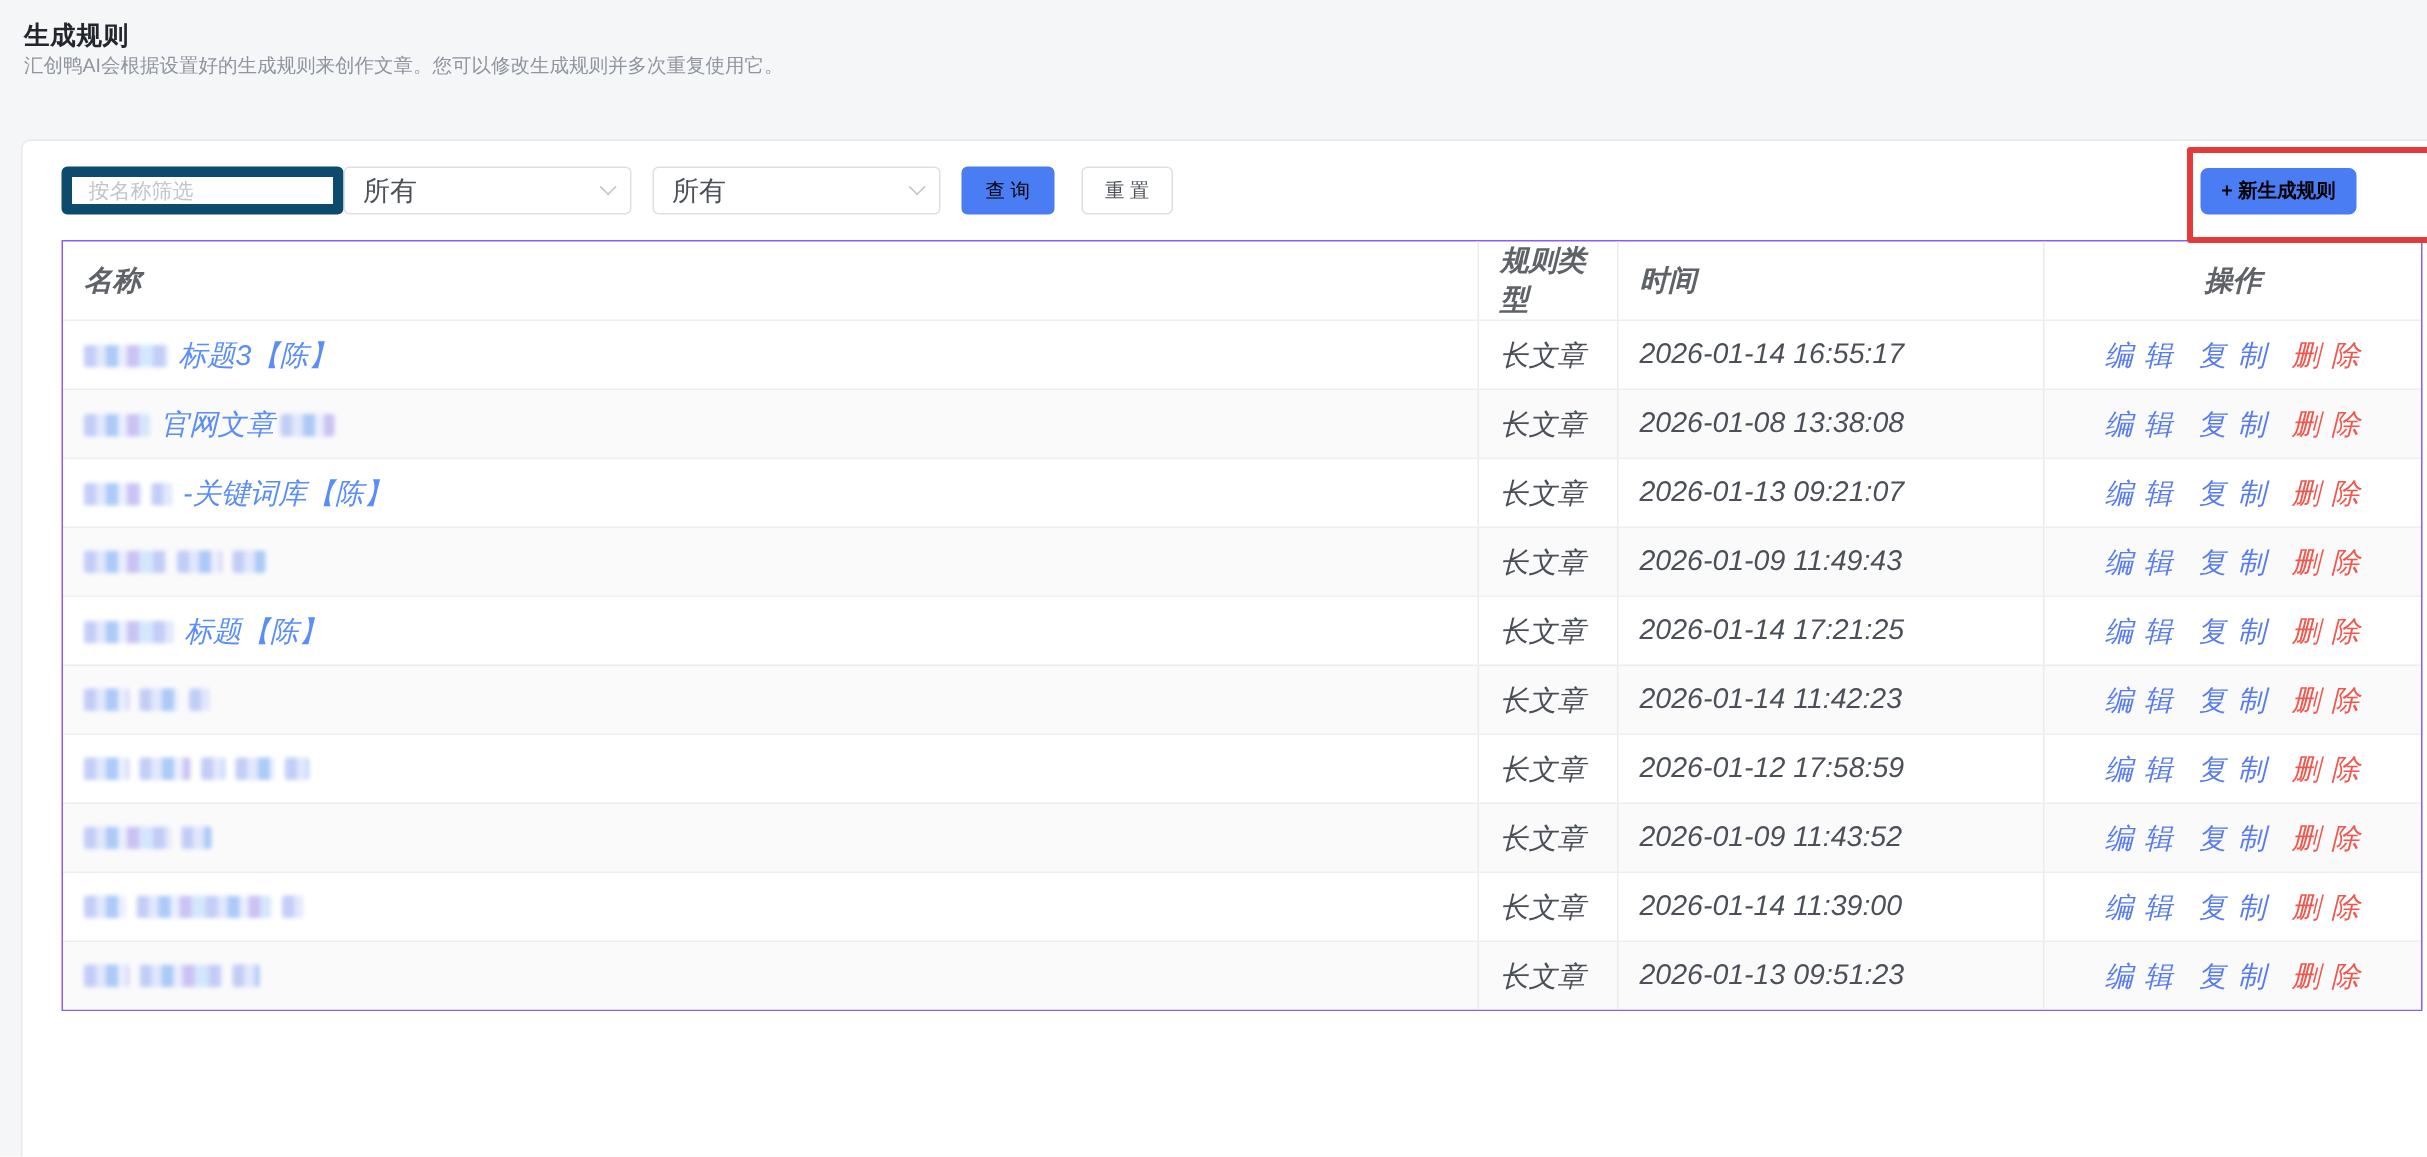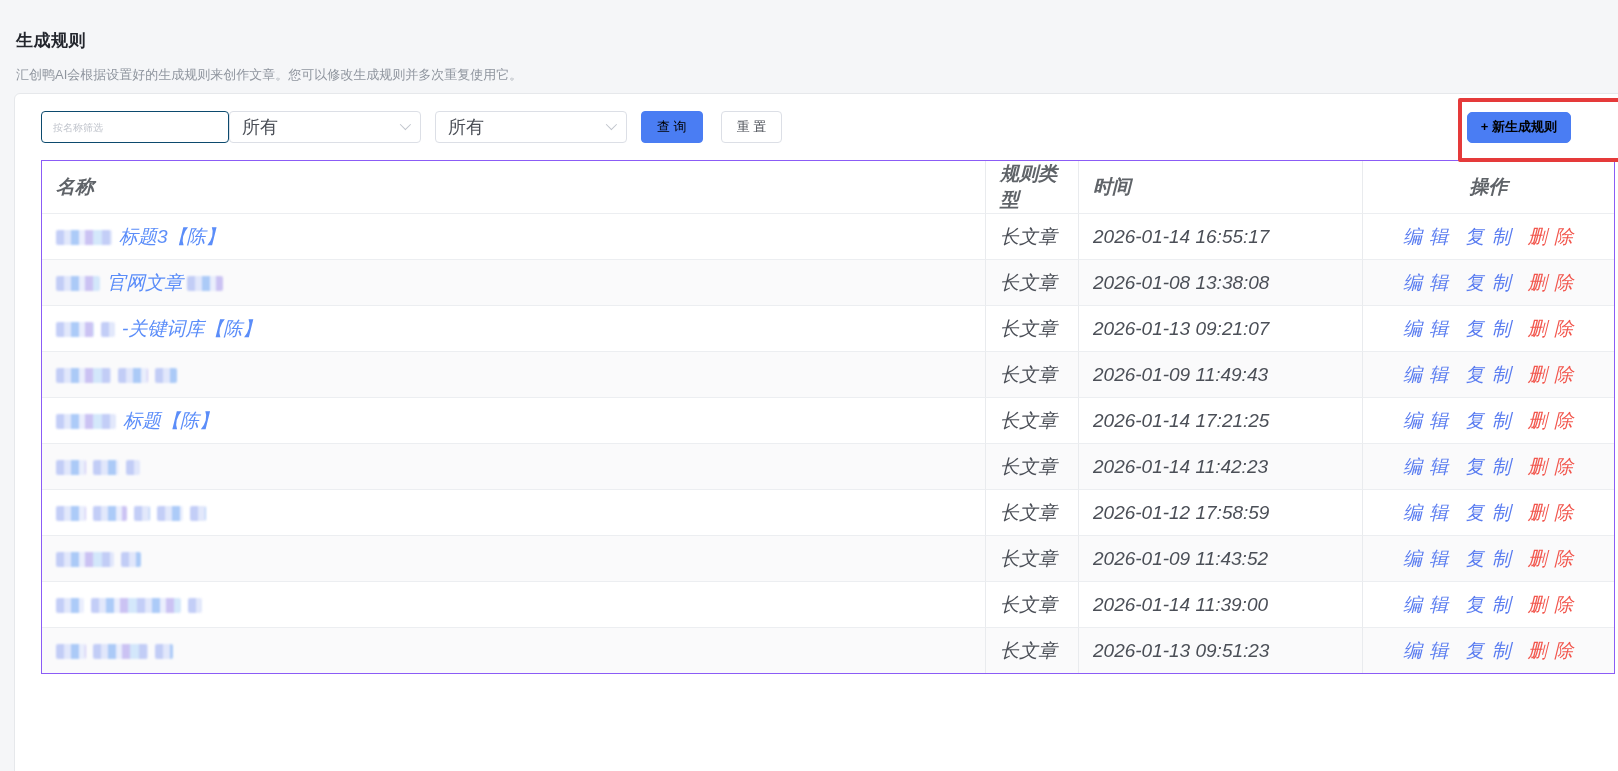--- a/index.html
+++ b/index.html
@@ -3,32 +3,32 @@
 <meta charset="utf-8">
 <style>
   * { margin:0; padding:0; box-sizing:border-box; }
   html,body { width:1618px; height:771px; overflow:hidden; }
   body {
     font-family:"Liberation Sans","DejaVu Sans",sans-serif;
     background:#f5f6f8;
     position:relative;
     color:#4b4f57;
   }
-  .page-header { padding:29px 16px 0 16px; }
+  .page-header { padding:12px 16px 0 16px; }
   .page-title { font-size:17px; font-weight:700; color:#23262d; letter-spacing:.5px; }
-  .page-subtitle { margin-top:14px; font-size:13px; color:#8f959e; }
+  .page-subtitle { font-size:13px; color:#8f959e; }
 
   .card {
     position:absolute; left:14px; top:93px; right:-6px; bottom:-10px;
     background:#ffffff; border:1px solid #e6e8eb; border-radius:6px;
   }
   .toolbar { display:flex; align-items:center; padding:17px 25px 0 26px; }
   .text-input {
-    width:188px; height:32px; border:1px solid #0c4a6e; border-radius:4px;
-    padding:0 11px; font-size:10px; color:#4b4f57; outline:none; background:#fff;
+    width:188px; height:32px; border:7px solid #0c4a6e; border-radius:4px;
+    padding:0 11px; font-size:14px; color:#4b4f57; outline:none; background:#fff;
     font-family:inherit;
   }
   .text-input::placeholder { color:#c0c4cc; }
   .select {
     width:192px; height:32px; border:1px solid #dcdfe6; border-radius:4px;
     background:#fff; display:flex; align-items:center; justify-content:space-between;
     padding:0 12px; font-size:18px; color:#4b4f57; cursor:pointer;
   }
   .select:nth-of-type(2) { margin-left:12px; }
   .select + .select { margin-left:14px; }

